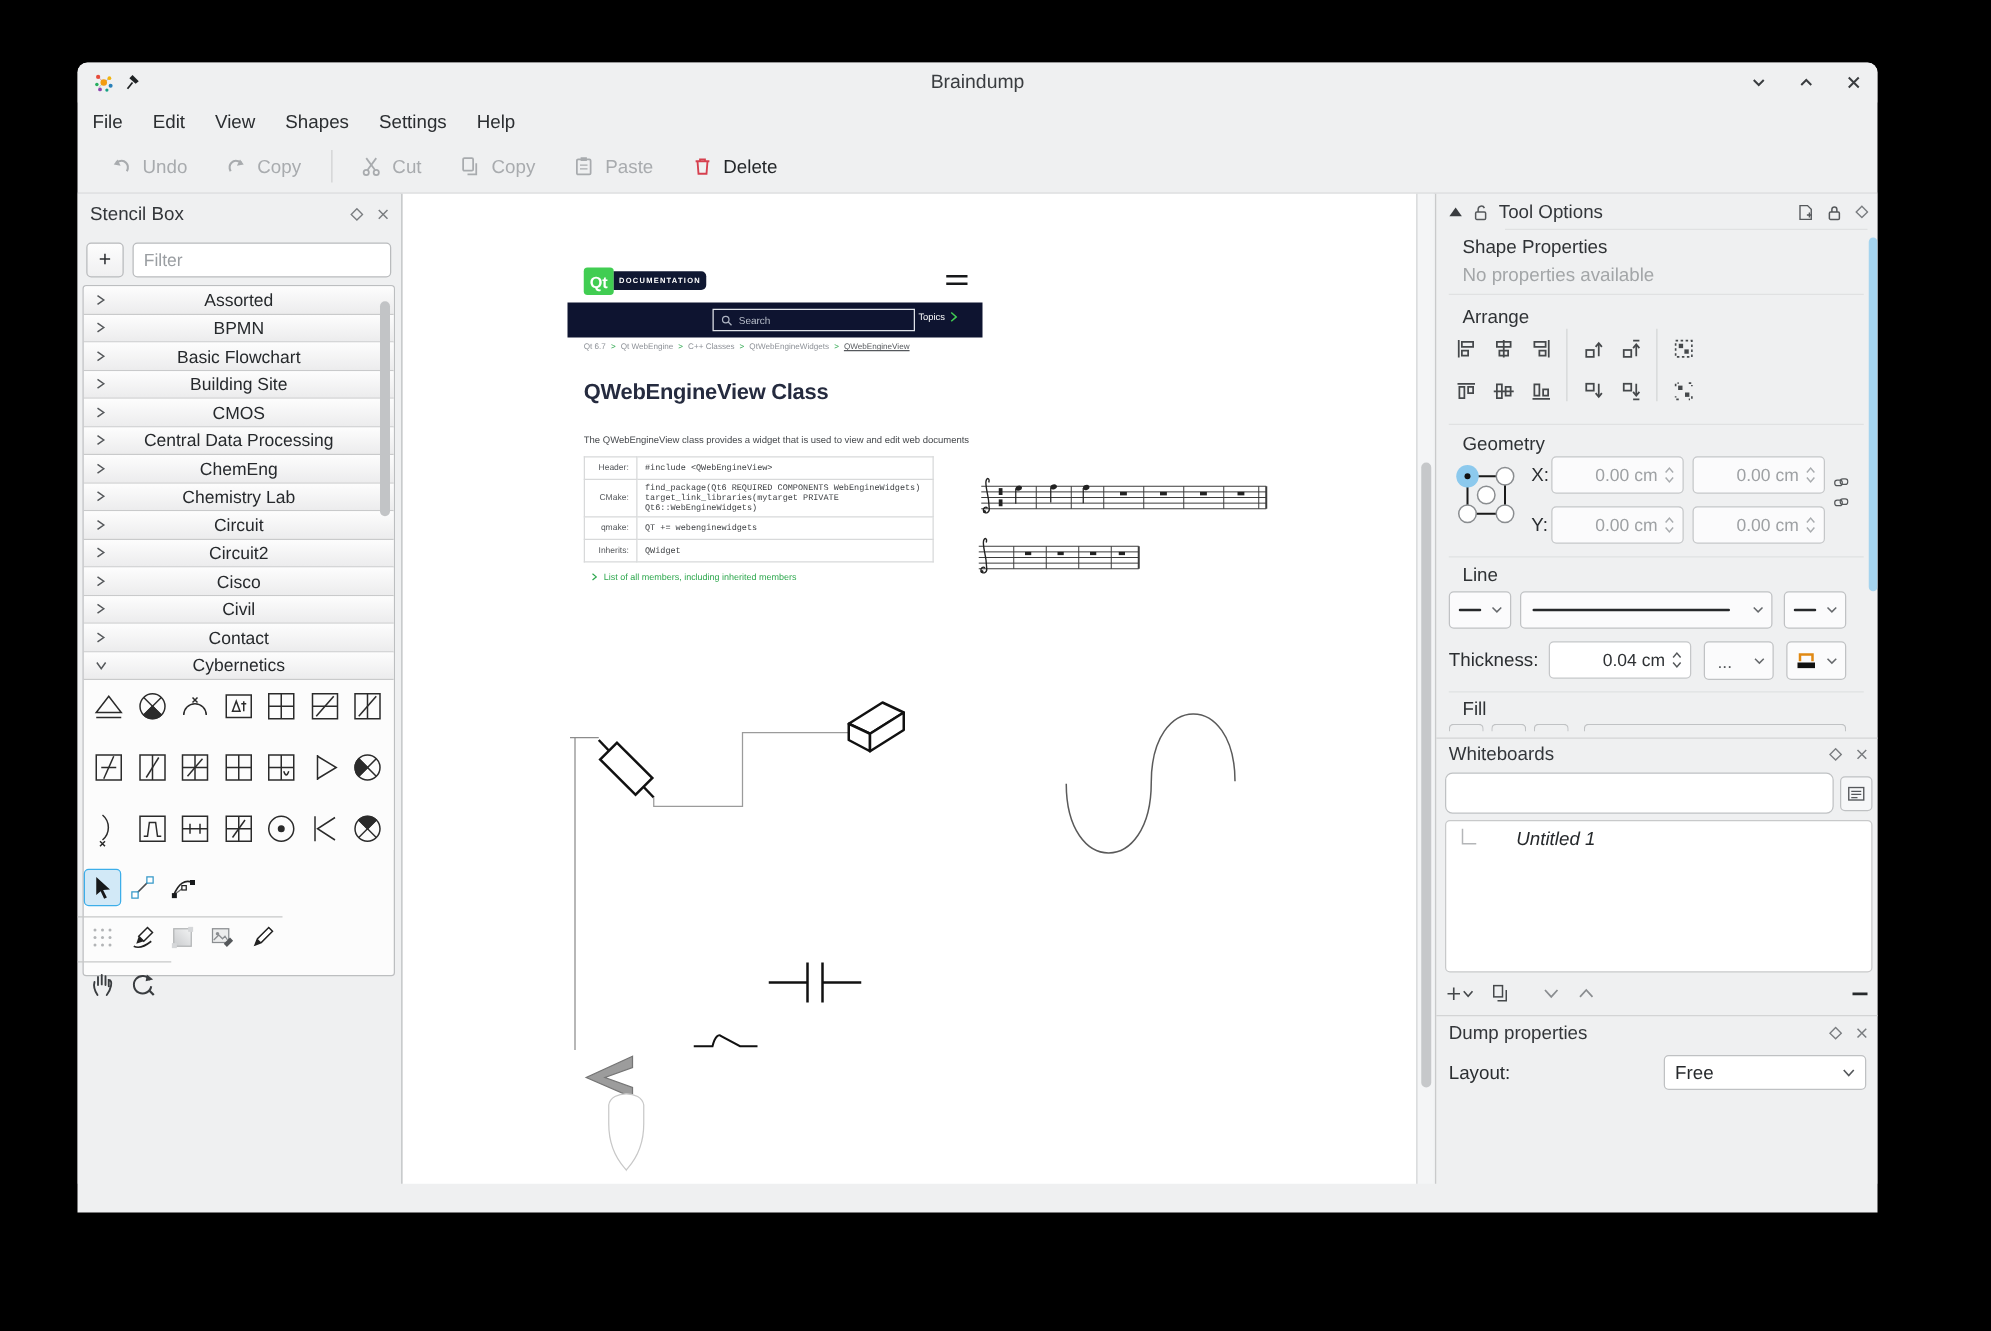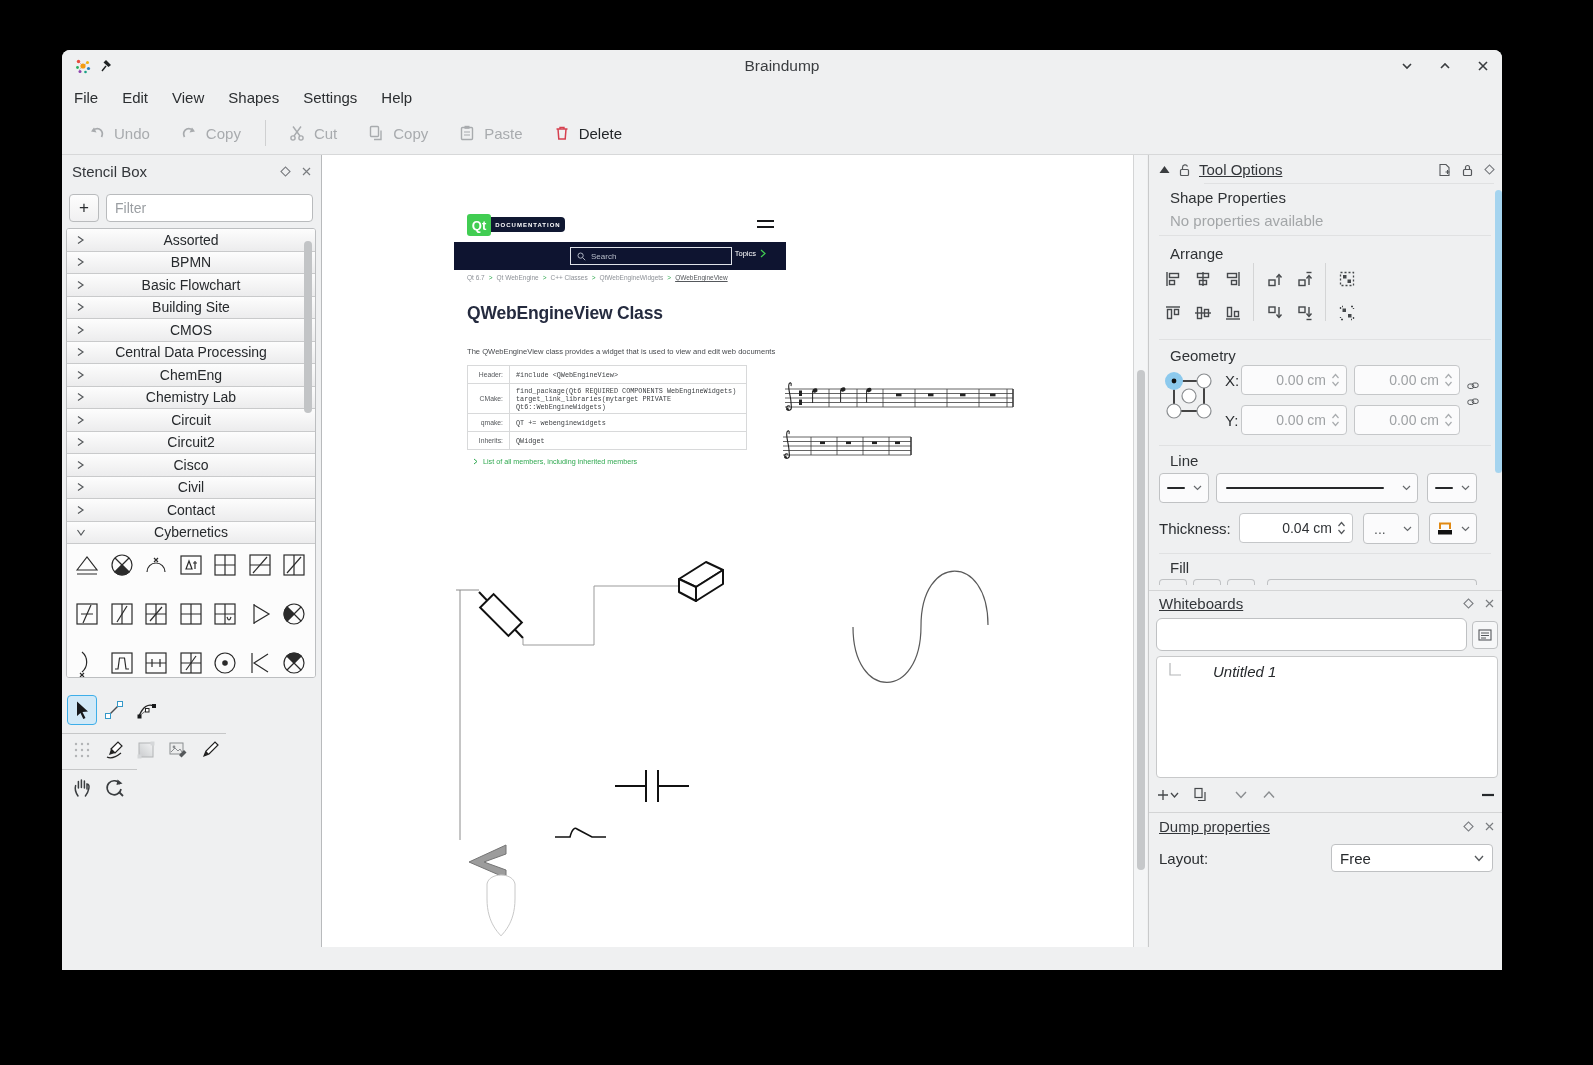--- a/index.html
+++ b/index.html
@@ -24,21 +24,21 @@
 
 .main{position:absolute;top:105px;left:0;width:1440px;height:792px;}
 
 .stencil{position:absolute;left:0;top:0;width:258px;height:792px;background:#eff0f1;text-decoration:underline;}
 .panel-head{position:absolute;display:flex;align-items:center;font-size:15px;color:#33363a;}
 .stencil .panel-head{left:10px;top:8px;width:240px;}
 .ph-icons{margin-left:auto;display:flex;gap:10px;align-items:center;}
 .stencil-add{position:absolute;left:7px;top:39px;width:30px;height:28px;border:1px solid #b9bbbd;border-radius:4px;background:linear-gradient(#fdfdfd,#f0f0f1);display:flex;align-items:center;justify-content:center;font-size:17px;color:#2b2e31;cursor:pointer;}
 .filter-input{position:absolute;left:44px;top:39px;width:207px;height:28px;border:1px solid #b9bbbd;border-radius:4px;background:#fff;font-size:14px;padding:0 8px;color:#2b2e31;font-family:inherit;}
 .filter-input::placeholder{color:#9a9ea2;}
-.stencil-list{position:absolute;left:4px;top:73px;width:250px;height:450px;border:1px solid #bcbec0;border-radius:3px;background:#fcfcfc;overflow:hidden;}
+.stencil-list{position:absolute;left:4px;top:73px;width:250px;height:553px;border:1px solid #bcbec0;border-radius:3px;background:#fcfcfc;overflow:hidden;}
 .cat{height:22.5px;display:flex;align-items:center;justify-content:center;background:linear-gradient(#fdfdfd,#ececed);border-bottom:1px solid #c9cacb;font-size:14px;color:#26292c;position:relative;cursor:pointer;}
 .cat .chev{position:absolute;left:9px;display:inline-flex;}
 .sticky-grid{display:grid;grid-template-columns:repeat(7,34.5px);padding:6px 0 0 3px;row-gap:17px;background:#fcfcfc;}
 .sticell{width:34px;height:32px;display:flex;justify-content:center;cursor:pointer;}
 .list-scroll{position:absolute;right:3px;top:12px;width:8px;height:172px;border-radius:4px;background:#c2c4c6;}
 .tool-area{position:absolute;left:0;top:523px;width:258px;}
 .toolrow{position:absolute;display:flex;gap:2px;}
 .toolbtn{width:30px;height:30px;display:flex;align-items:center;justify-content:center;border-radius:4px;cursor:pointer;}
 .toolbtn.active{border:1px solid #3daee9;background:#d2e9f7;}
 .trsep{position:absolute;height:1px;background:#c6c7c8;}
@@ -63,21 +63,21 @@
 .qt-table td{border:1px solid #d8d9da;font-size:6.8px;padding:2px 6px;vertical-align:middle;}
 .qt-table td.k{width:42px;text-align:right;color:#54575b;}
 .qt-table td.v{font-family:Liberation Mono, monospace;color:#3c3f42;margin-top:11px;}
 .qt-table tr{height:18px;}
 .qt-table tr.tall{height:30px;}
 .green{color:#2fa84f;}
 .qt-link{position:absolute;left:19px;top:250px;font-size:7.2px;color:#2fa84f;display:flex;align-items:center;gap:5px;}
 
 .dock{position:absolute;left:1086px;top:0;width:354px;height:792px;background:#eff0f1;border-left:1px solid #c9cacb;font-size:15px;}
 .dockpanel{position:absolute;left:0;width:354px;overflow:hidden;}
-.dock-head{position:absolute;left:10px;right:8px;display:flex;align-items:center;gap:8px;color:#33363a;text-decoration:underline;}
+.dock-head{position:absolute;left:10px;right:8px;display:flex;align-items:center;gap:8px;color:#33363a;}
 .sec-title{position:absolute;left:21px;color:#2f3235;}
 .muted{color:#a3a6a8;}
 .hr{position:absolute;left:10px;width:332px;height:1px;background:#e0e1e2;}
 .arr-grid{position:absolute;display:flex;gap:6px;}
 .abtn{width:24px;height:24px;display:flex;align-items:center;justify-content:center;border-radius:3px;cursor:pointer;}
 .adiv{width:1px;height:58px;background:#d4d5d6;position:absolute;}
 .spin{position:absolute;height:30px;border:1px solid #c5c7c9;border-radius:4px;background:#fbfbfc;display:flex;align-items:center;justify-content:flex-end;padding-right:6px;gap:5px;font-size:14px;color:#9ea1a4;}
 .spin.on{color:#2f3235;}
 .dd{position:absolute;border:1px solid #c0c2c4;border-radius:4px;background:#fbfbfc;display:flex;align-items:center;cursor:pointer;}
 .dd .caret{margin-left:auto;margin-right:6px;}

